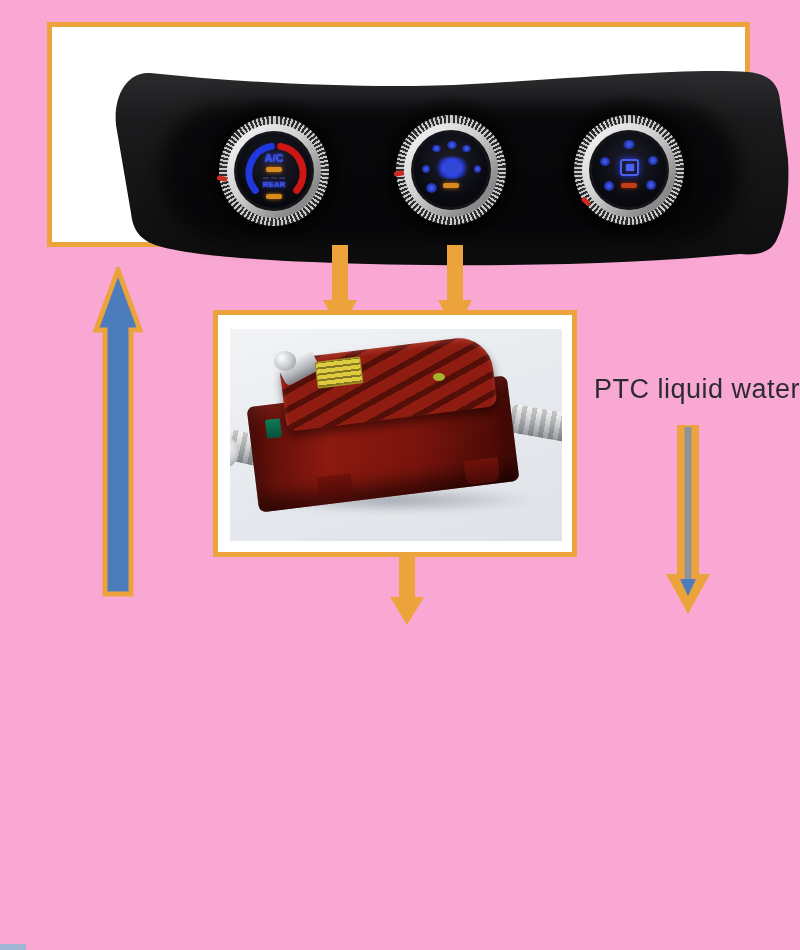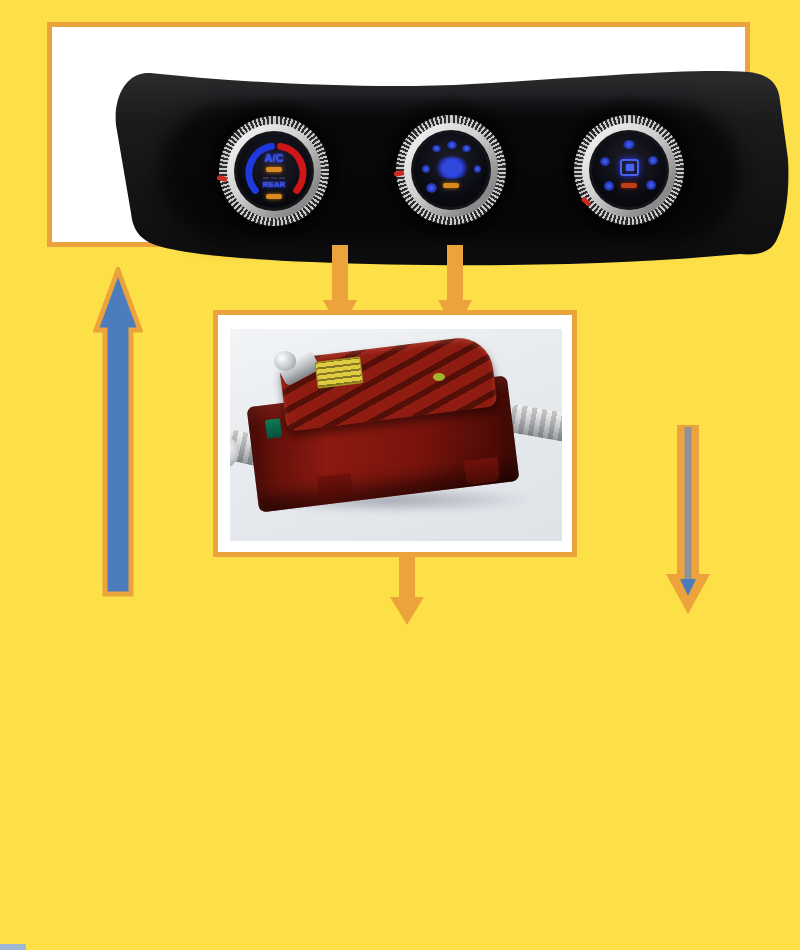--- a/index.html
+++ b/index.html
@@ -3,21 +3,21 @@
 <meta charset="utf-8">
 <style>
   :root{
     --accent:#EDA33B;
     --arrowblue:#4C7CBB;
     --textdark:#2B2B31;
     --heaterred:#7E150D;
   }
   *{box-sizing:border-box;margin:0;padding:0;}
   body{background:#ffffff;font-family:"Liberation Sans", sans-serif;}
-  .stage{position:relative;width:800px;height:950px;background:#fde047;overflow:hidden;}
+  .stage{position:relative;width:800px;height:950px;background:#f9a8d4;overflow:hidden;}
 
   
   .obox{position:absolute;border:5px solid var(--accent);background:#fff;}
   .box-top{left:47px;top:22px;width:703px;height:225px;}
   .box-mid{left:213px;top:310px;width:364px;height:247px;}
   .box-bottom{left:23px;top:634px;width:764px;height:310px;border-width:6px;
               display:flex;align-items:center;justify-content:center;}
   .box-bottom .label{font-size:27px;color:var(--textdark);letter-spacing:.5px;}
 
   
@@ -218,20 +218,21 @@
 
   <div class="arrow-down" style="left:390px;top:555px;height:70px;">
     <div class="shaft" style="height:42px;"></div>
     <div class="head" style="top:42px;border-top-width:28px;"></div>
   </div>
 
   <svg class="uparrow-svg" style="left:93px;top:267px;" width="50" height="330" viewBox="0 0 50 330">
     <path d="M25 3 L47 63 L38 63 L38 327 L12 327 L12 63 L3 63 Z" fill="#4C7CBB" stroke="#EDA33B" stroke-width="5" stroke-linejoin="miter"></path>
   </svg>
 
+  <div class="ptc-label">PTC liquid water</div>
 
   <svg class="rightarrow-svg" style="left:664px;top:424px;" width="48" height="192" viewBox="0 0 48 192">
     <path d="M13 1 L35 1 L35 150 L46 150 L24 190 L2 150 L13 150 Z" fill="#EDA33B"></path>
     <rect x="20.5" y="3" width="7" height="152" fill="#8f9296"></rect>
     <path d="M24 172 L32 155 L16 155 Z" fill="#4C7CBB"></path>
   </svg>
 
 
   <div class="bottom-blue-sliver"></div>
 

